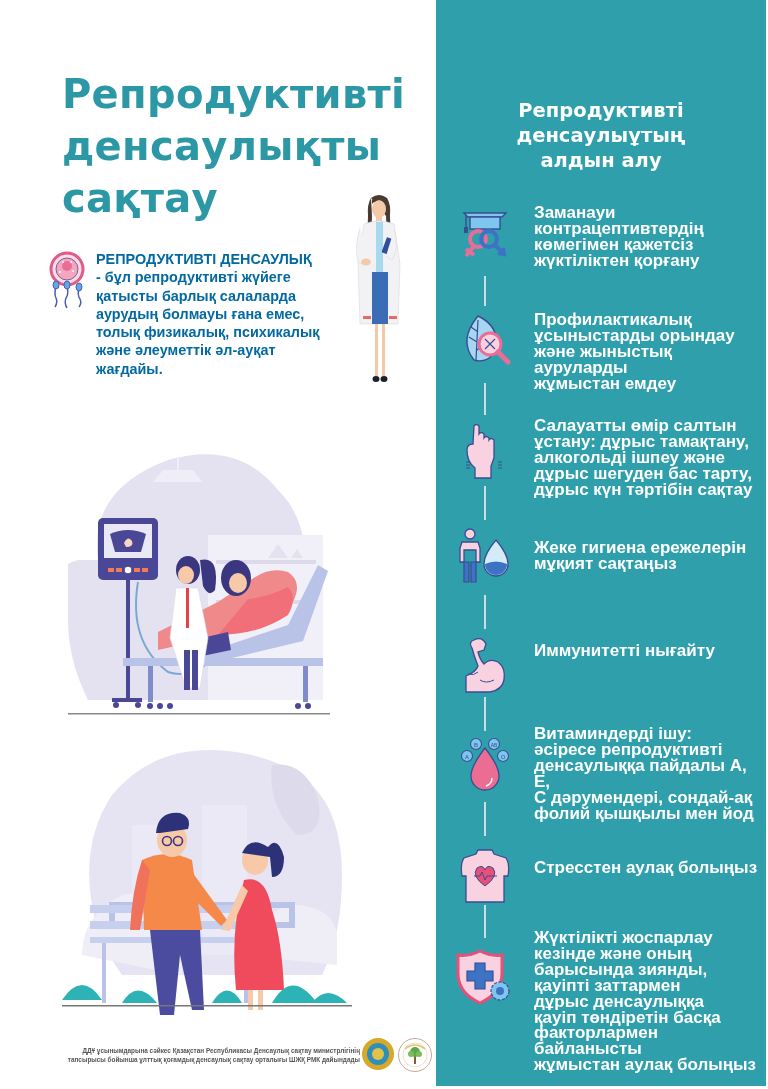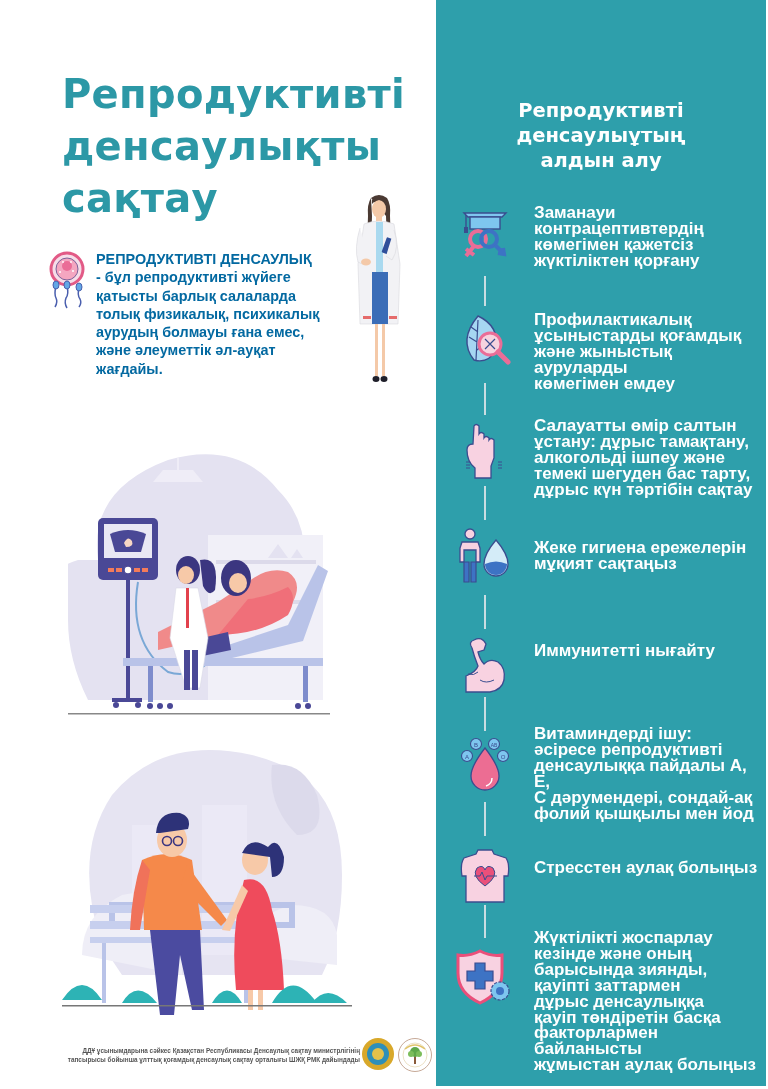--- a/index.html
+++ b/index.html
@@ -65,22 +65,22 @@
     <path d="M21 36 q2 8 -1 12 q-2 5 1 10" stroke="#4a5fae" stroke-width="1.5" fill="none"></path>
     <ellipse cx="21" cy="35" rx="3" ry="4" fill="#63a8e6" stroke="#4a5fae"></ellipse>
     <path d="M33 38 q-2 7 1 11 q2 4 -1 8" stroke="#4a5fae" stroke-width="1.5" fill="none"></path>
     <ellipse cx="33" cy="37" rx="3" ry="4" fill="#63a8e6" stroke="#4a5fae"></ellipse>
   </svg>
 
   <div class="definition">
     <span class="def-term">РЕПРОДУКТИВТІ ДЕНСАУЛЫҚ</span>
     <span class="def-body">- бұл репродуктивті жүйеге</span>
     <span class="def-body">қатысты барлық салаларда</span>
+    <span class="def-body">аурудың болмауы ғана емес,</span>
     <span class="def-body">толық физикалық, психикалық</span>
-    <span class="def-body">аурудың болмауы ғана емес,</span>
     <span class="def-body">және әлеуметтік әл-ауқат</span>
     <span class="def-body">жағдайы.</span>
   </div>
 
   <svg class="doctor" viewBox="0 0 70 200">
     <path d="M27 6 q8 -6 16 0 q4 6 3 18 l1 30 l-4 0 l-1 -30 z" fill="#4b3a33"></path>
     <path d="M27 6 q-4 6 -3 18 l-1 30 l4 0 l1 -30 z" fill="#4b3a33"></path>
     <ellipse cx="35" cy="17" rx="7" ry="9" fill="#f4c9a8"></ellipse>
     <path d="M28 12 q7 -8 14 0 l0 -4 q-7 -6 -14 0 z" fill="#4b3a33"></path>
     <rect x="32" y="25" width="6" height="6" fill="#f4c9a8"></rect>
@@ -236,36 +236,36 @@
   <div class="tip" style="top:312px;">
     <svg class="ic" viewBox="0 0 60 60" style="top:0;">
       <path d="M22 4 q22 10 18 34 q-8 14 -22 10 q-16 -20 4 -44 z" fill="#a6d6f2" stroke="#3a4d8f" stroke-width="1.4"></path>
       <path d="M22 8 l-2 40 M22 20 l-7 -5 M21 30 l-8 -5 M21 38 l7 -6" stroke="#3a4d8f" stroke-width="1.2" fill="none"></path>
       <circle cx="34" cy="32" r="11" fill="#f7d3df" stroke="#ea6d97" stroke-width="3"></circle>
       <path d="M29 27 q5 5 10 10 M39 27 q-5 5 -10 10" stroke="#3a4d8f" stroke-width="1.2" fill="none"></path>
       <line x1="42" y1="40" x2="52" y2="50" stroke="#ea6d97" stroke-width="5" stroke-linecap="round"></line>
     </svg>
     <div class="txt" style="top:0;">
       <span>Профилактикалық</span>
-      <span>ұсыныстарды қоғамдық</span>
+      <span>ұсыныстарды орындау</span>
       <span>және жыныстық ауруларды</span>
-      <span>көмегімен емдеу</span>
+      <span>жұмыстан емдеу</span>
     </div>
   </div>
 
   <div class="tip" style="top:418px;">
     <svg class="ic" viewBox="0 0 60 60" style="top:2px;">
       <path d="M18 6 q2 -3 5 0 l0 8 q2 -3 5 0 l0 4 q2 -3 5 0 l0 2 q2 -3 5 0 l0 18 l-3 8 l0 12 l-16 0 l0 -10 q-8 -6 -8 -18 q0 -6 6 -6 z" fill="#f8d2e1" stroke="#3a4d8f" stroke-width="1.3"></path>
       <path d="M10 42 l4 0 M10 45 l4 0 M10 48 l4 0 M42 42 l4 0 M42 45 l4 0 M42 48 l4 0" stroke="#3a4d8f" stroke-width="1"></path>
     </svg>
     <div class="txt" style="top:0;">
       <span>Салауатты өмір салтын</span>
       <span>ұстану: дұрыс тамақтану,</span>
       <span>алкогольді ішпеу және</span>
-      <span>темекі шегуден бас тарту,</span>
+      <span>дұрыс шегуден бас тарту,</span>
       <span>дұрыс күн тәртібін сақтау</span>
     </div>
   </div>
 
   <div class="tip" style="top:528px;">
     <svg class="ic" viewBox="0 0 60 60" style="top:0;">
       <circle cx="14" cy="6" r="5" fill="#f8d2e1" stroke="#3a4d8f" stroke-width="1.3"></circle>
       <path d="M6 14 l16 0 l2 6 l0 14 l-4 0 l0 -12 l-12 0 l0 12 l-4 0 l0 -14 z" fill="#f8d2e1" stroke="#3a4d8f" stroke-width="1.3"></path>
       <path d="M8 34 l5 0 l0 20 l-5 0 z M15 34 l5 0 l0 20 l-5 0 z" fill="#3d73c4" stroke="#3a4d8f" stroke-width="1.2"></path>
       <path d="M40 12 q12 14 12 24 a12 12 0 0 1 -24 0 q0 -10 12 -24 z" fill="#d4ecf8" stroke="#3a4d8f" stroke-width="1.3"></path>

